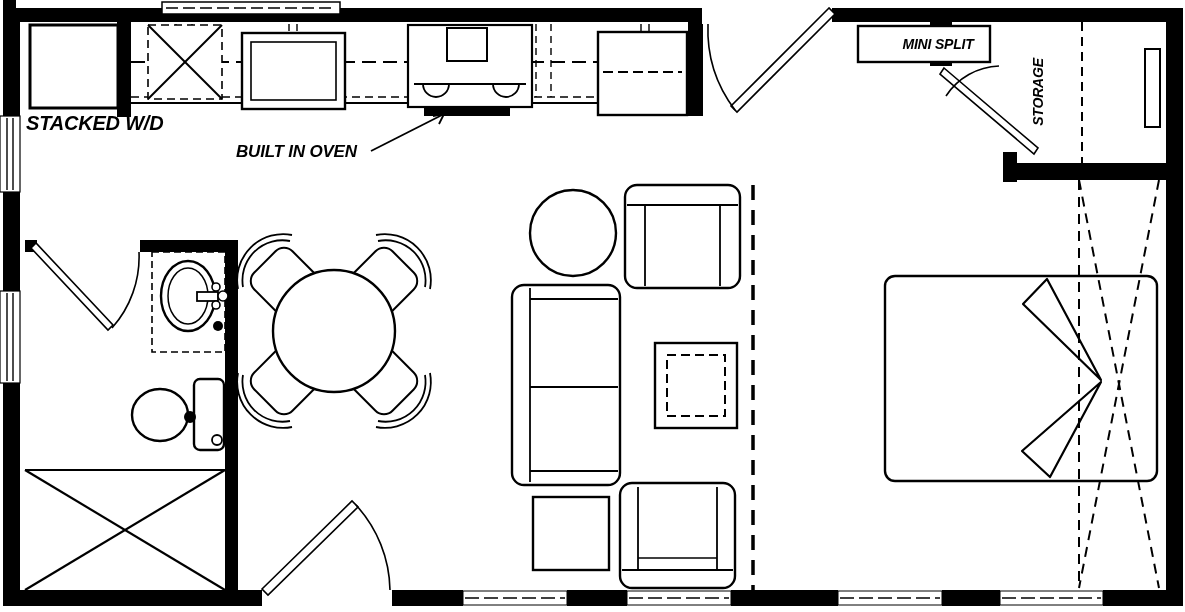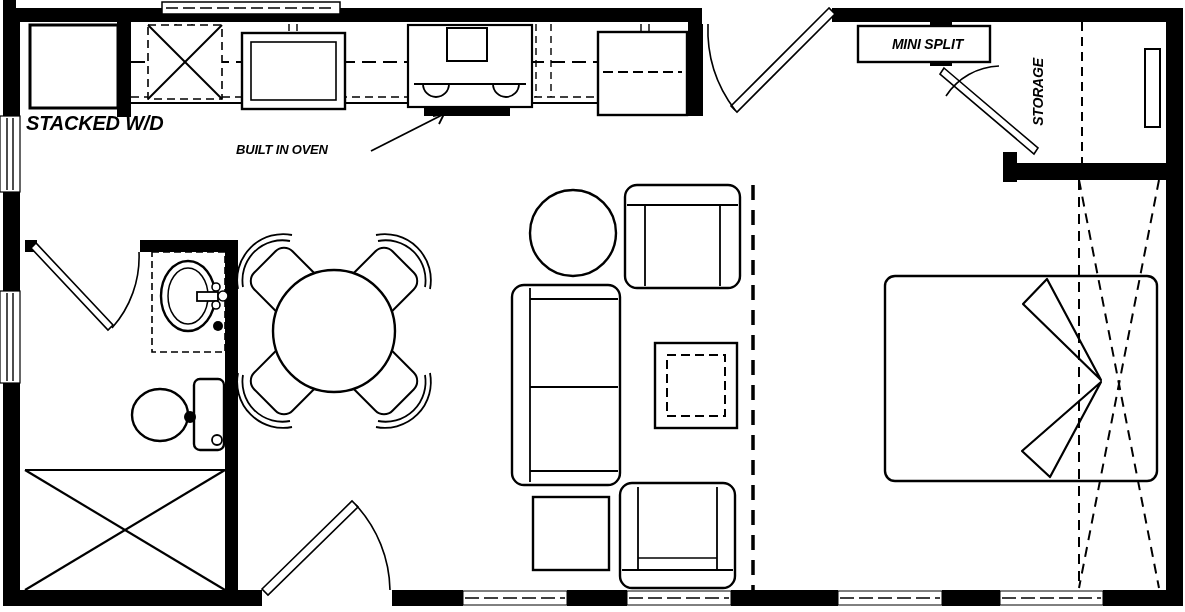--- a/index.html
+++ b/index.html
@@ -2,23 +2,23 @@
 <html><head>
 <meta charset="utf-8">
 <style>
   html,body{margin:0;padding:0;background:#e8e8e8;}
   #plan{position:relative;width:1185px;height:612px;background:#ffffff;overflow:hidden;
         font-family:"Liberation Sans",sans-serif;}
   #plan svg{position:absolute;left:0;top:0;}
   .label{position:absolute;font-style:italic;font-weight:700;color:#000;
          letter-spacing:-0.2px;white-space:nowrap;}
   .lbl-wd{left:26px;top:112px;font-size:20px;}
-  .lbl-oven{left:236px;top:142px;font-size:13px;}
-  .lbl-mini{left:831px;top:26px;width:132px;height:36px;line-height:36px;
-            text-align:right;font-size:14px;}
+  .lbl-oven{left:236px;top:142px;font-size:17px;}
+  .lbl-mini{left:872px;top:26px;width:132px;height:36px;line-height:36px;
+            text-align:center;font-size:14px;}
   .lbl-storage{left:1038px;top:92px;transform:translate(-50%,-50%) rotate(-90deg);
                font-size:14px;}
   .stroke{fill:none;stroke:#000;}
   .wfill{fill:#fff;stroke:#000;}
 </style>
 </head>
 <body>
 
 <div id="plan" style="background: rgb(255, 255, 255); width: 1185px; height: 612px;">
 <svg width="1185" height="612" viewBox="0 0 1185 612">

